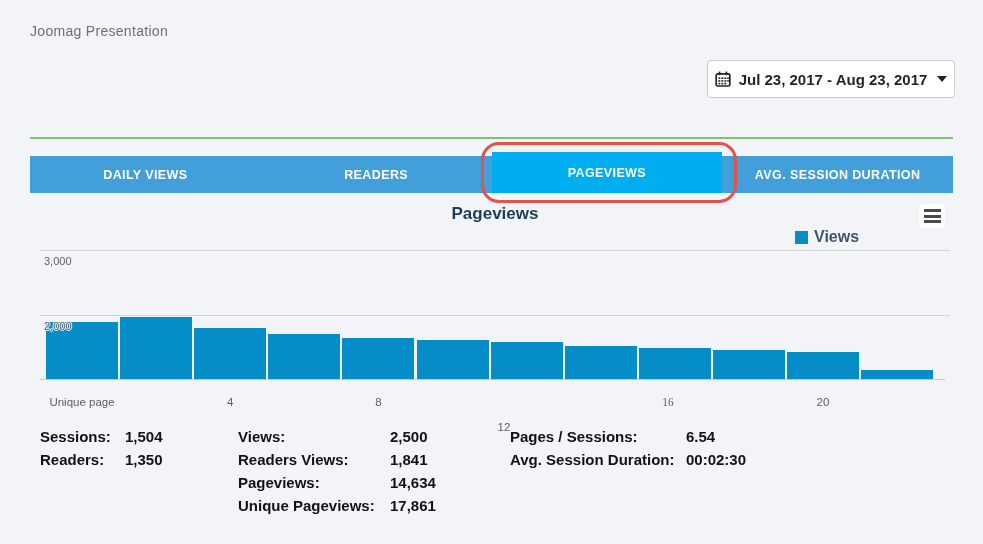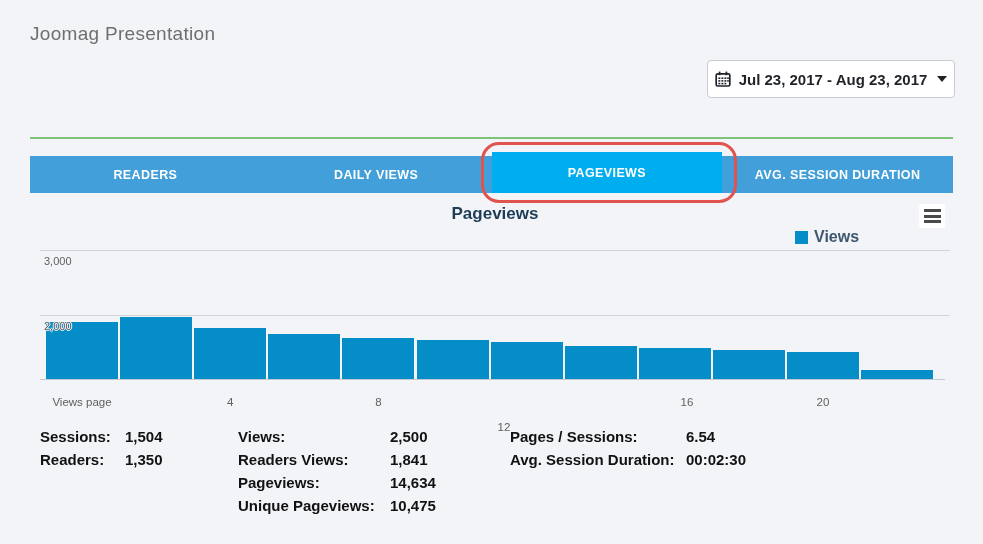--- a/index.html
+++ b/index.html
@@ -6,21 +6,21 @@
   html,body { background:#e9ebef; }
   body { font-family:"Liberation Sans", sans-serif; }
   #app {
     position:relative; width:983px; height:544px;
     background:#f2f4f7; overflow:hidden;
   }
 
   
   .page-title {
     position:absolute; left:30px; top:23px;
-    font-size:19px; font-weight:300; color:#6f6f6f; letter-spacing:.3px;
+    font-size:14px; font-weight:300; color:#6f6f6f; letter-spacing:.3px;
   }
   .date-btn {
     position:absolute; left:707px; top:60px; width:248px; height:38px;
     background:#fff; border:1px solid #c9ccd0; border-radius:4px;
     display:flex; align-items:center; justify-content:center; gap:8px;
     cursor:pointer; color:#1f2328; font-size:15px; font-weight:600;
   }
   .caret-down {
     width:0; height:0; border-left:5px solid transparent;
     border-right:5px solid transparent; border-top:6px solid #1f2328; margin-left:2px;
@@ -111,22 +111,22 @@
         </g>
       </svg>
     </span>
     <span>Jul 23, 2017 - Aug 23, 2017</span>
     <span class="caret-down"></span>
   </div>
 
   <div class="green-divider"></div>
 
   <div class="tabs">
+    <div class="tab">DAILY VIEWS</div>
     <div class="tab">READERS</div>
-    <div class="tab">DAILY VIEWS</div>
     <div class="tab active">PAGEVIEWS</div>
     <div class="tab">AVG. SESSION DURATION</div>
   </div>
 
   <div class="red-annotation"></div>
 
   <div class="chart-title">Pageviews</div>
 
   <div class="legend">
     <span class="legend-swatch"></span>
@@ -152,25 +152,25 @@
       <div class="bar" title="Views: 1570" style="left: 154.2px; width: 72px; height: 51.025px; background: rgb(5, 141, 199);"></div>
       <div class="bar" title="Views: 1380" style="left: 228.3px; width: 72px; height: 44.85px; background: rgb(5, 141, 199);"></div>
       <div class="bar" title="Views: 1270" style="left: 302.4px; width: 72px; height: 41.275px; background: rgb(5, 141, 199);"></div>
       <div class="bar" title="Views: 1200" style="left: 376.5px; width: 72px; height: 39px; background: rgb(5, 141, 199);"></div>
       <div class="bar" title="Views: 1130" style="left: 450.6px; width: 72px; height: 36.725px; background: rgb(5, 141, 199);"></div>
       <div class="bar" title="Views: 1030" style="left: 524.7px; width: 72px; height: 33.475px; background: rgb(5, 141, 199);"></div>
       <div class="bar" title="Views: 965" style="left: 598.8px; width: 72px; height: 31.3625px; background: rgb(5, 141, 199);"></div>
       <div class="bar" title="Views: 885" style="left: 672.9px; width: 72px; height: 28.7625px; background: rgb(5, 141, 199);"></div>
       <div class="bar" title="Views: 845" style="left: 747px; width: 72px; height: 27.4625px; background: rgb(5, 141, 199);"></div>
       <div class="bar" title="Views: 270" style="left: 821.1px; width: 72px; height: 8.775px; background: rgb(5, 141, 199);"></div>
-      <div class="x-tick" style="left: 42px;">Views page</div>
+      <div class="x-tick" style="left: 42px;">Unique page</div>
       <div class="x-tick" style="left: 190.2px;">4</div>
       <div class="x-tick" style="left: 338.4px;">8</div>
       <div class="x-tick" style="left: 464px; margin-top: 25px;">12</div>
-      <div class="x-tick" style="left: 647px;">16</div>
+      <div class="x-tick" style="left: 628px; font-family: Liberation Serif, serif;">16</div>
       <div class="x-tick" style="left: 783px;">20</div>
     </div>
 
   <div class="stats-col" style="left:40px;">
     <div class="stat-row">
       <span class="stat-label-1">Sessions:</span>
       <span>1,504</span>
     </div>
     <div class="stat-row">
       <span class="stat-label-1">Readers:</span>
@@ -186,21 +186,21 @@
     <div class="stat-row">
       <span class="stat-label-2">Readers Views:</span>
       <span>1,841</span>
     </div>
     <div class="stat-row">
       <span class="stat-label-2">Pageviews:</span>
       <span>14,634</span>
     </div>
     <div class="stat-row">
       <span class="stat-label-2">Unique Pageviews:</span>
-      <span>10,475</span>
+      <span>17,861</span>
     </div>
   </div>
 
   <div class="stats-col" style="left:510px;">
     <div class="stat-row">
       <span class="stat-label-3">Pages / Sessions:</span>
       <span>6.54</span>
     </div>
     <div class="stat-row">
       <span class="stat-label-3">Avg. Session Duration:</span>

